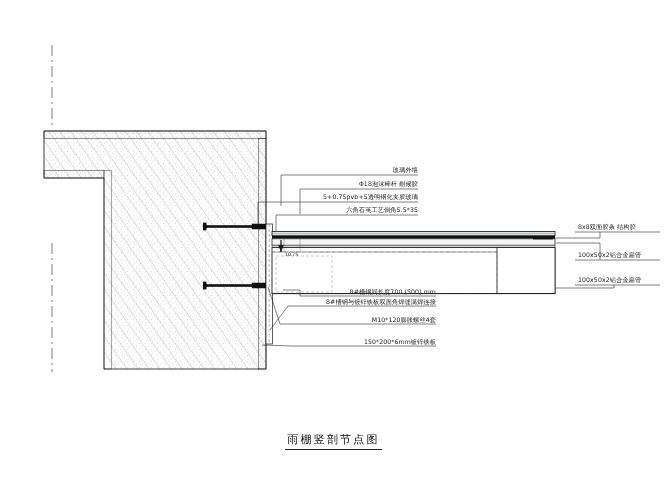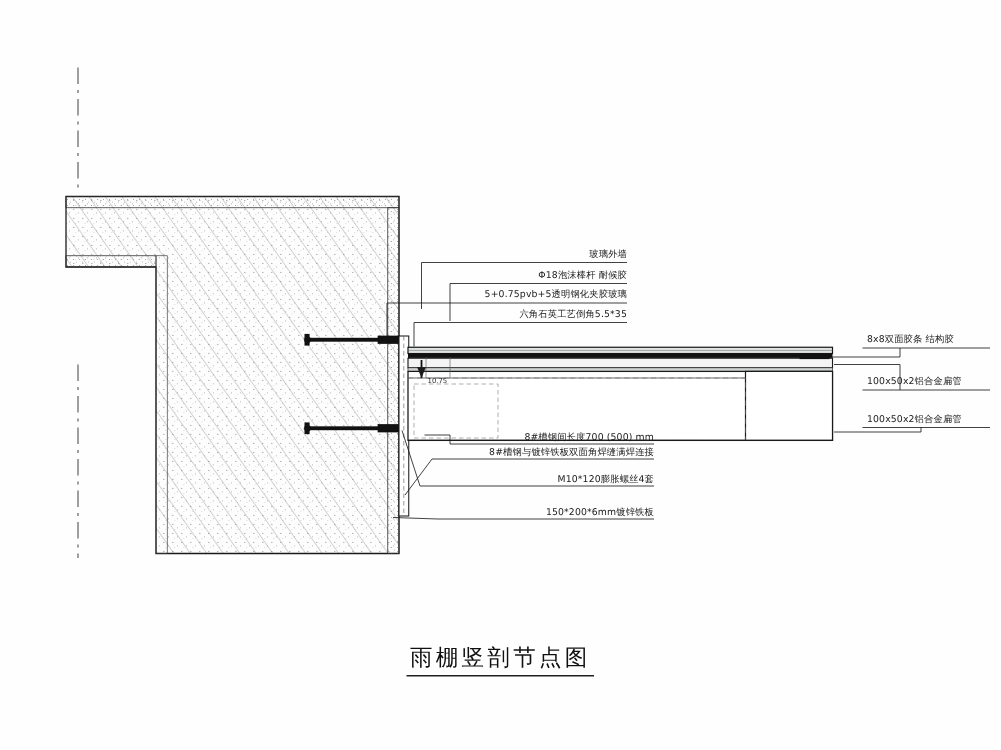--- a/index.html
+++ b/index.html
@@ -49,21 +49,21 @@
   }
   #title-block {
     position: absolute;
     left: 0;
     top: 428px;
     width: 667px;
     text-align: center;
   }
   #title-text {
     display: inline-block;
-    font-size: 15px;
+    font-size: 11px;
     color: #101010;
     letter-spacing: 2.2px;
     padding: 0 2px 2px 2px;
     border-bottom: 1.1px solid #202020;
     font-family: "DejaVu Serif", "Liberation Serif", serif;
   }
 </style>
 </head>
 <body>
 

